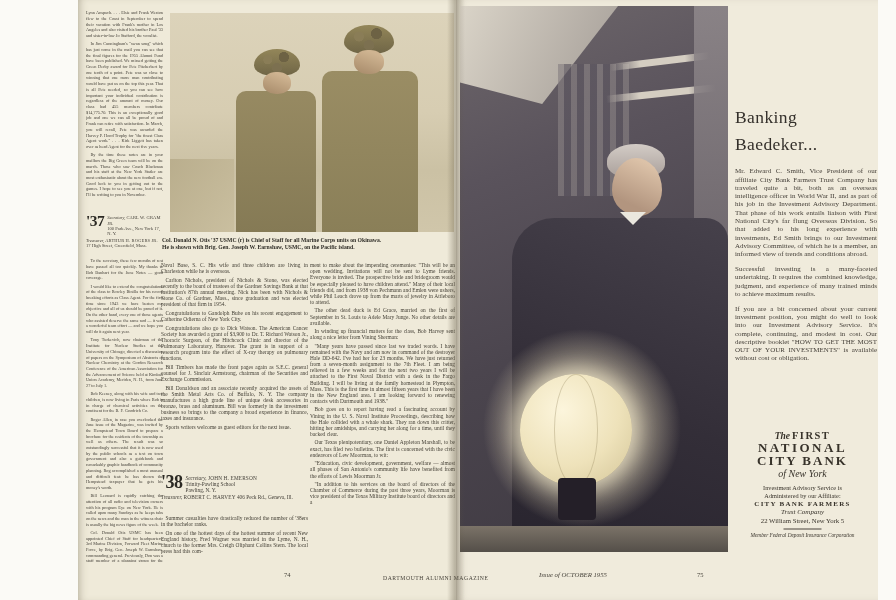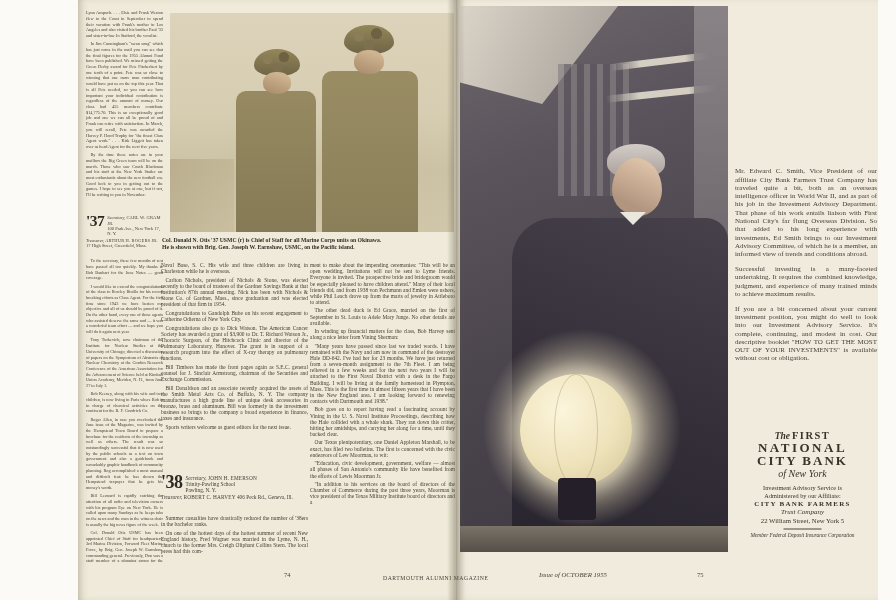--- a/index.html
+++ b/index.html
@@ -214,20 +214,22 @@
     <div class="abs" id="collar"></div>
     <div class="abs" id="glow"></div>
     <div class="abs" id="globe">
       <div class="meridian"></div>
     </div>
     <div class="abs" id="globe-stand"></div>
     <div class="abs" id="table-edge"></div>
   </div>
 
   <div class="abs" id="headline">
+    <div>Banking</div>
+    <div>Baedeker...</div>
   </div>
 
   <div class="abs clip" id="bodycol">
     <div class="s50 inner">
       <p>Mr. Edward C. Smith, Vice President of our affiliate City Bank Farmers Trust Company has traveled quite a bit, both as an overseas intelligence officer in World War II, and as part of his job in the Investment Advisory Department. That phase of his work entails liaison with First National City's far flung Overseas Division. So that added to his long experience with investments, Ed Smith brings to our Investment Advisory Committee, of which he is a member, an informed view of trends and conditions abroad.</p>
       <p>Successful investing is a many-faceted undertaking. It requires the combined knowledge, judgment, and experience of many trained minds to achieve maximum results.</p>
       <p>If you are a bit concerned about your current investment position, you might do well to look into our Investment Advisory Service. It's complete, continuing, and modest in cost. Our descriptive booklet "HOW TO GET THE MOST OUT OF YOUR INVESTMENTS" is available without cost or obligation.</p>
     </div>
   </div>
 

